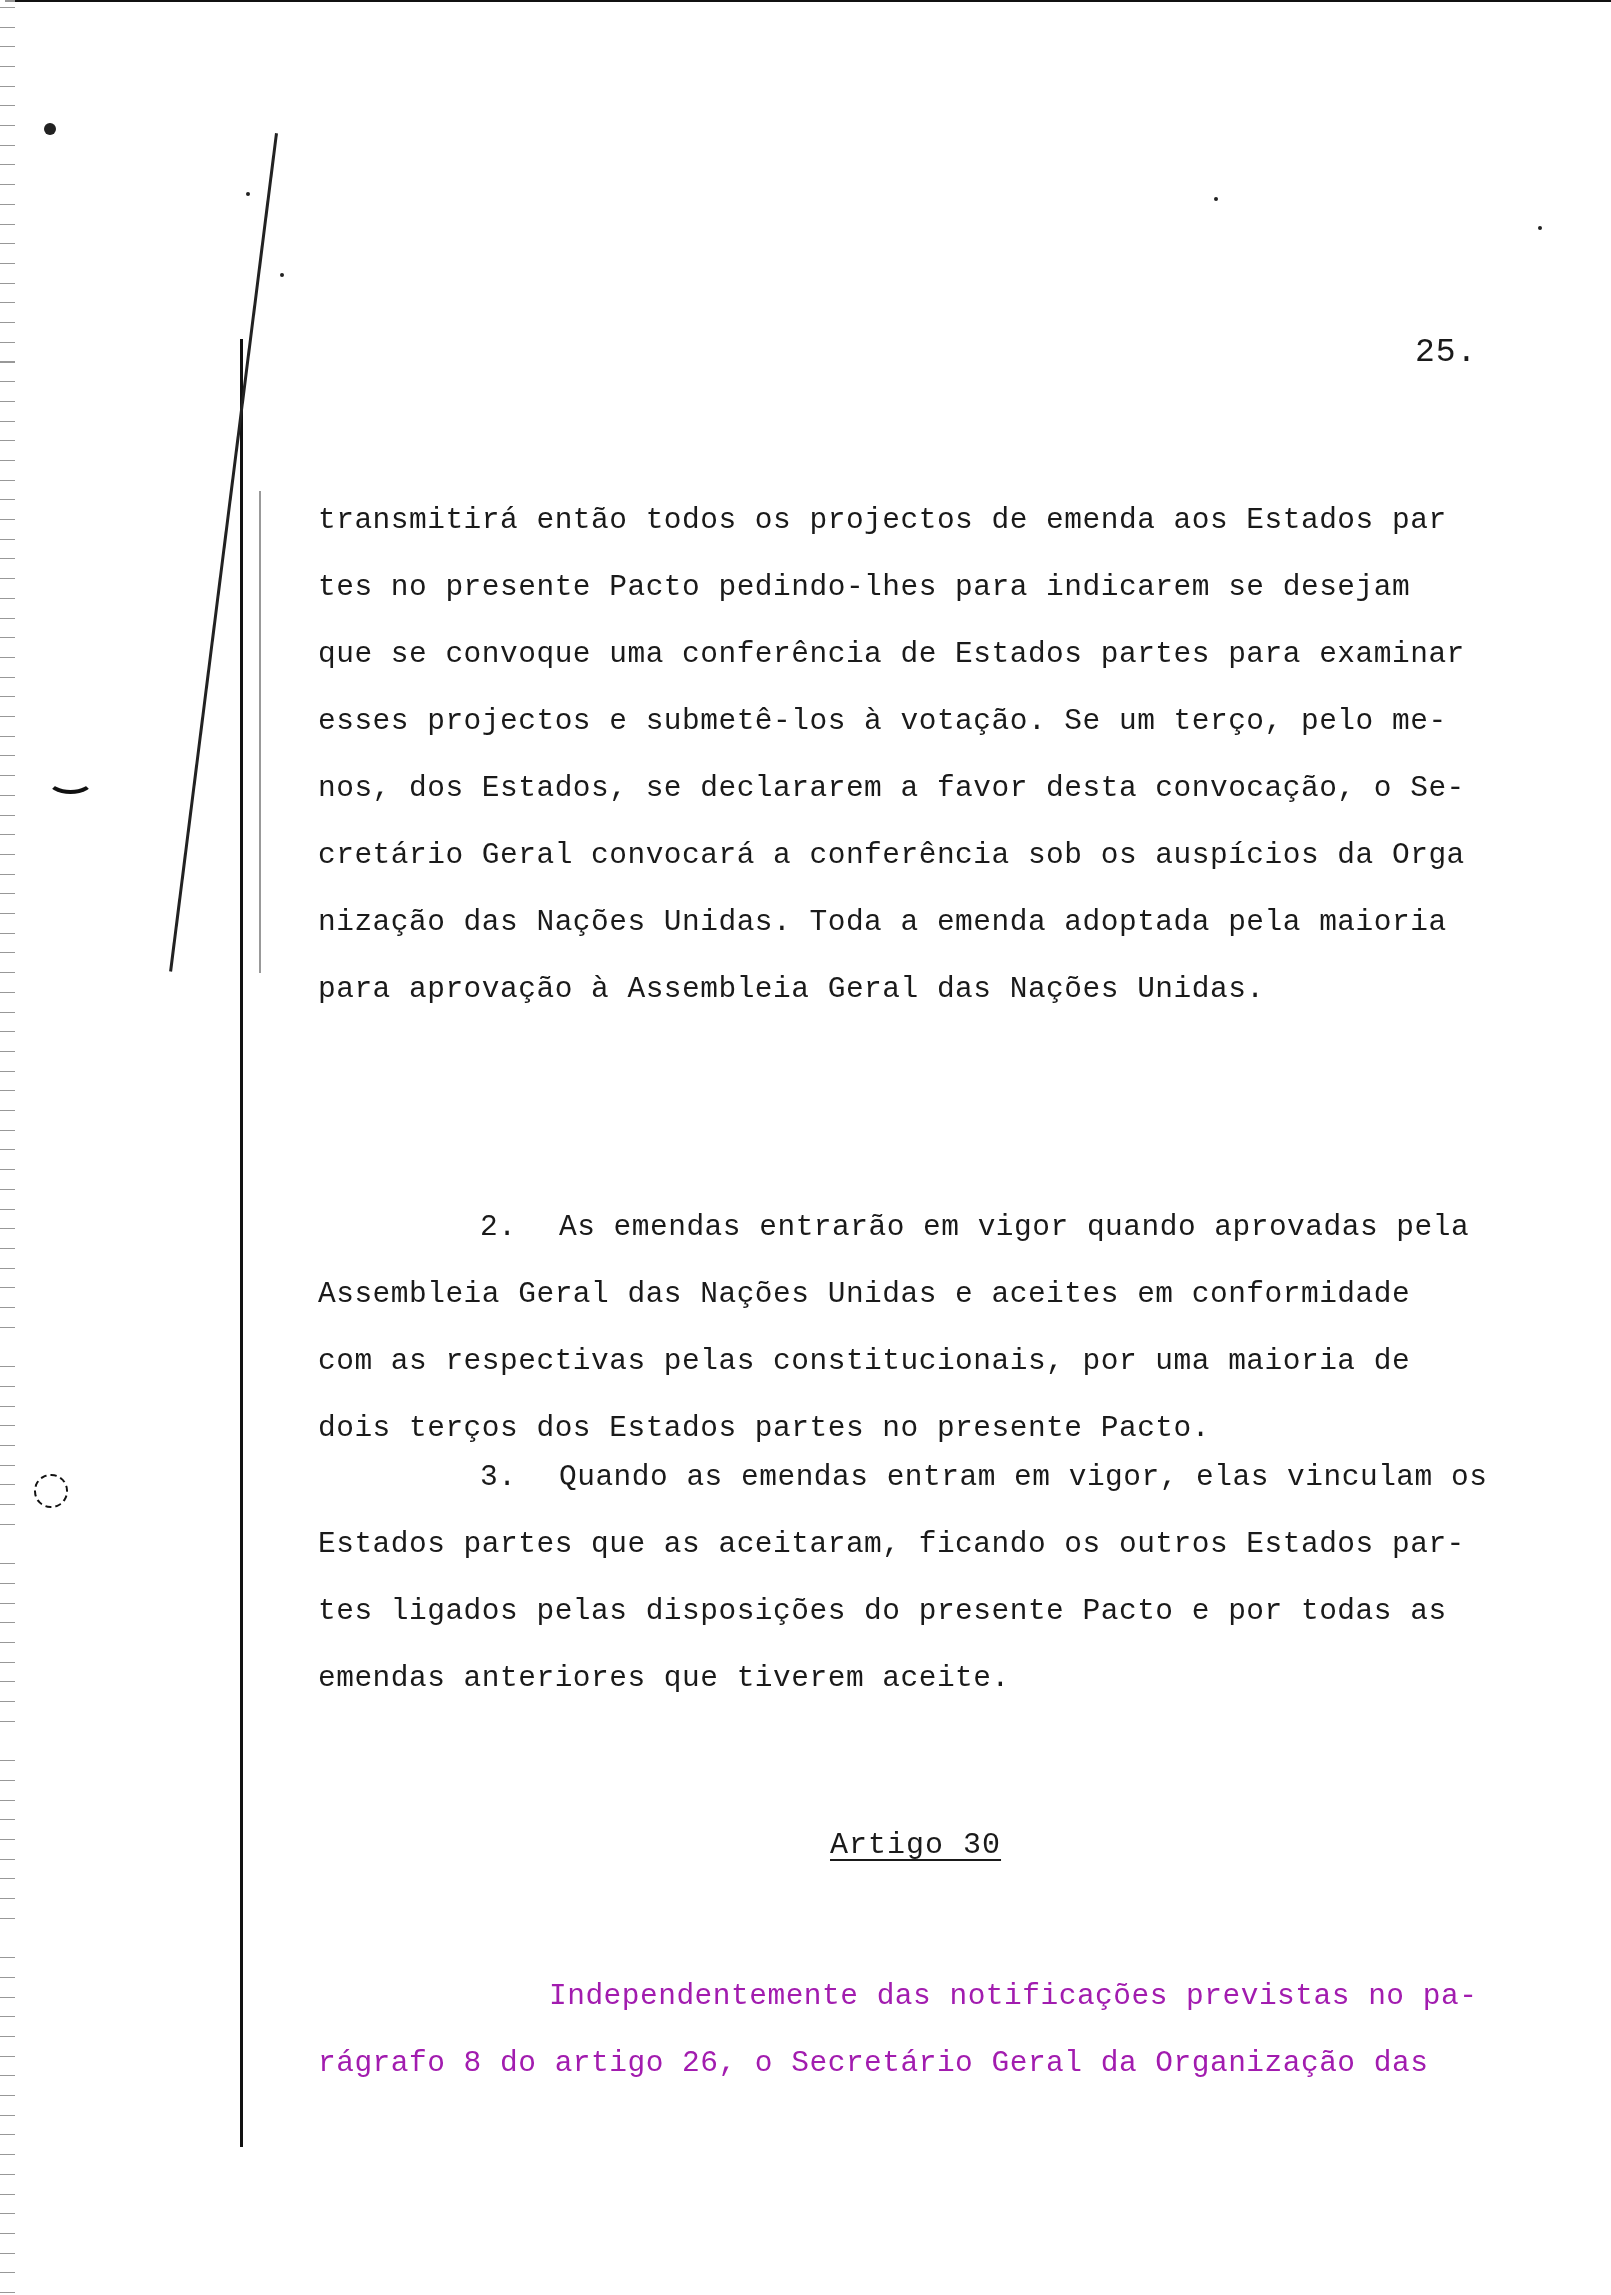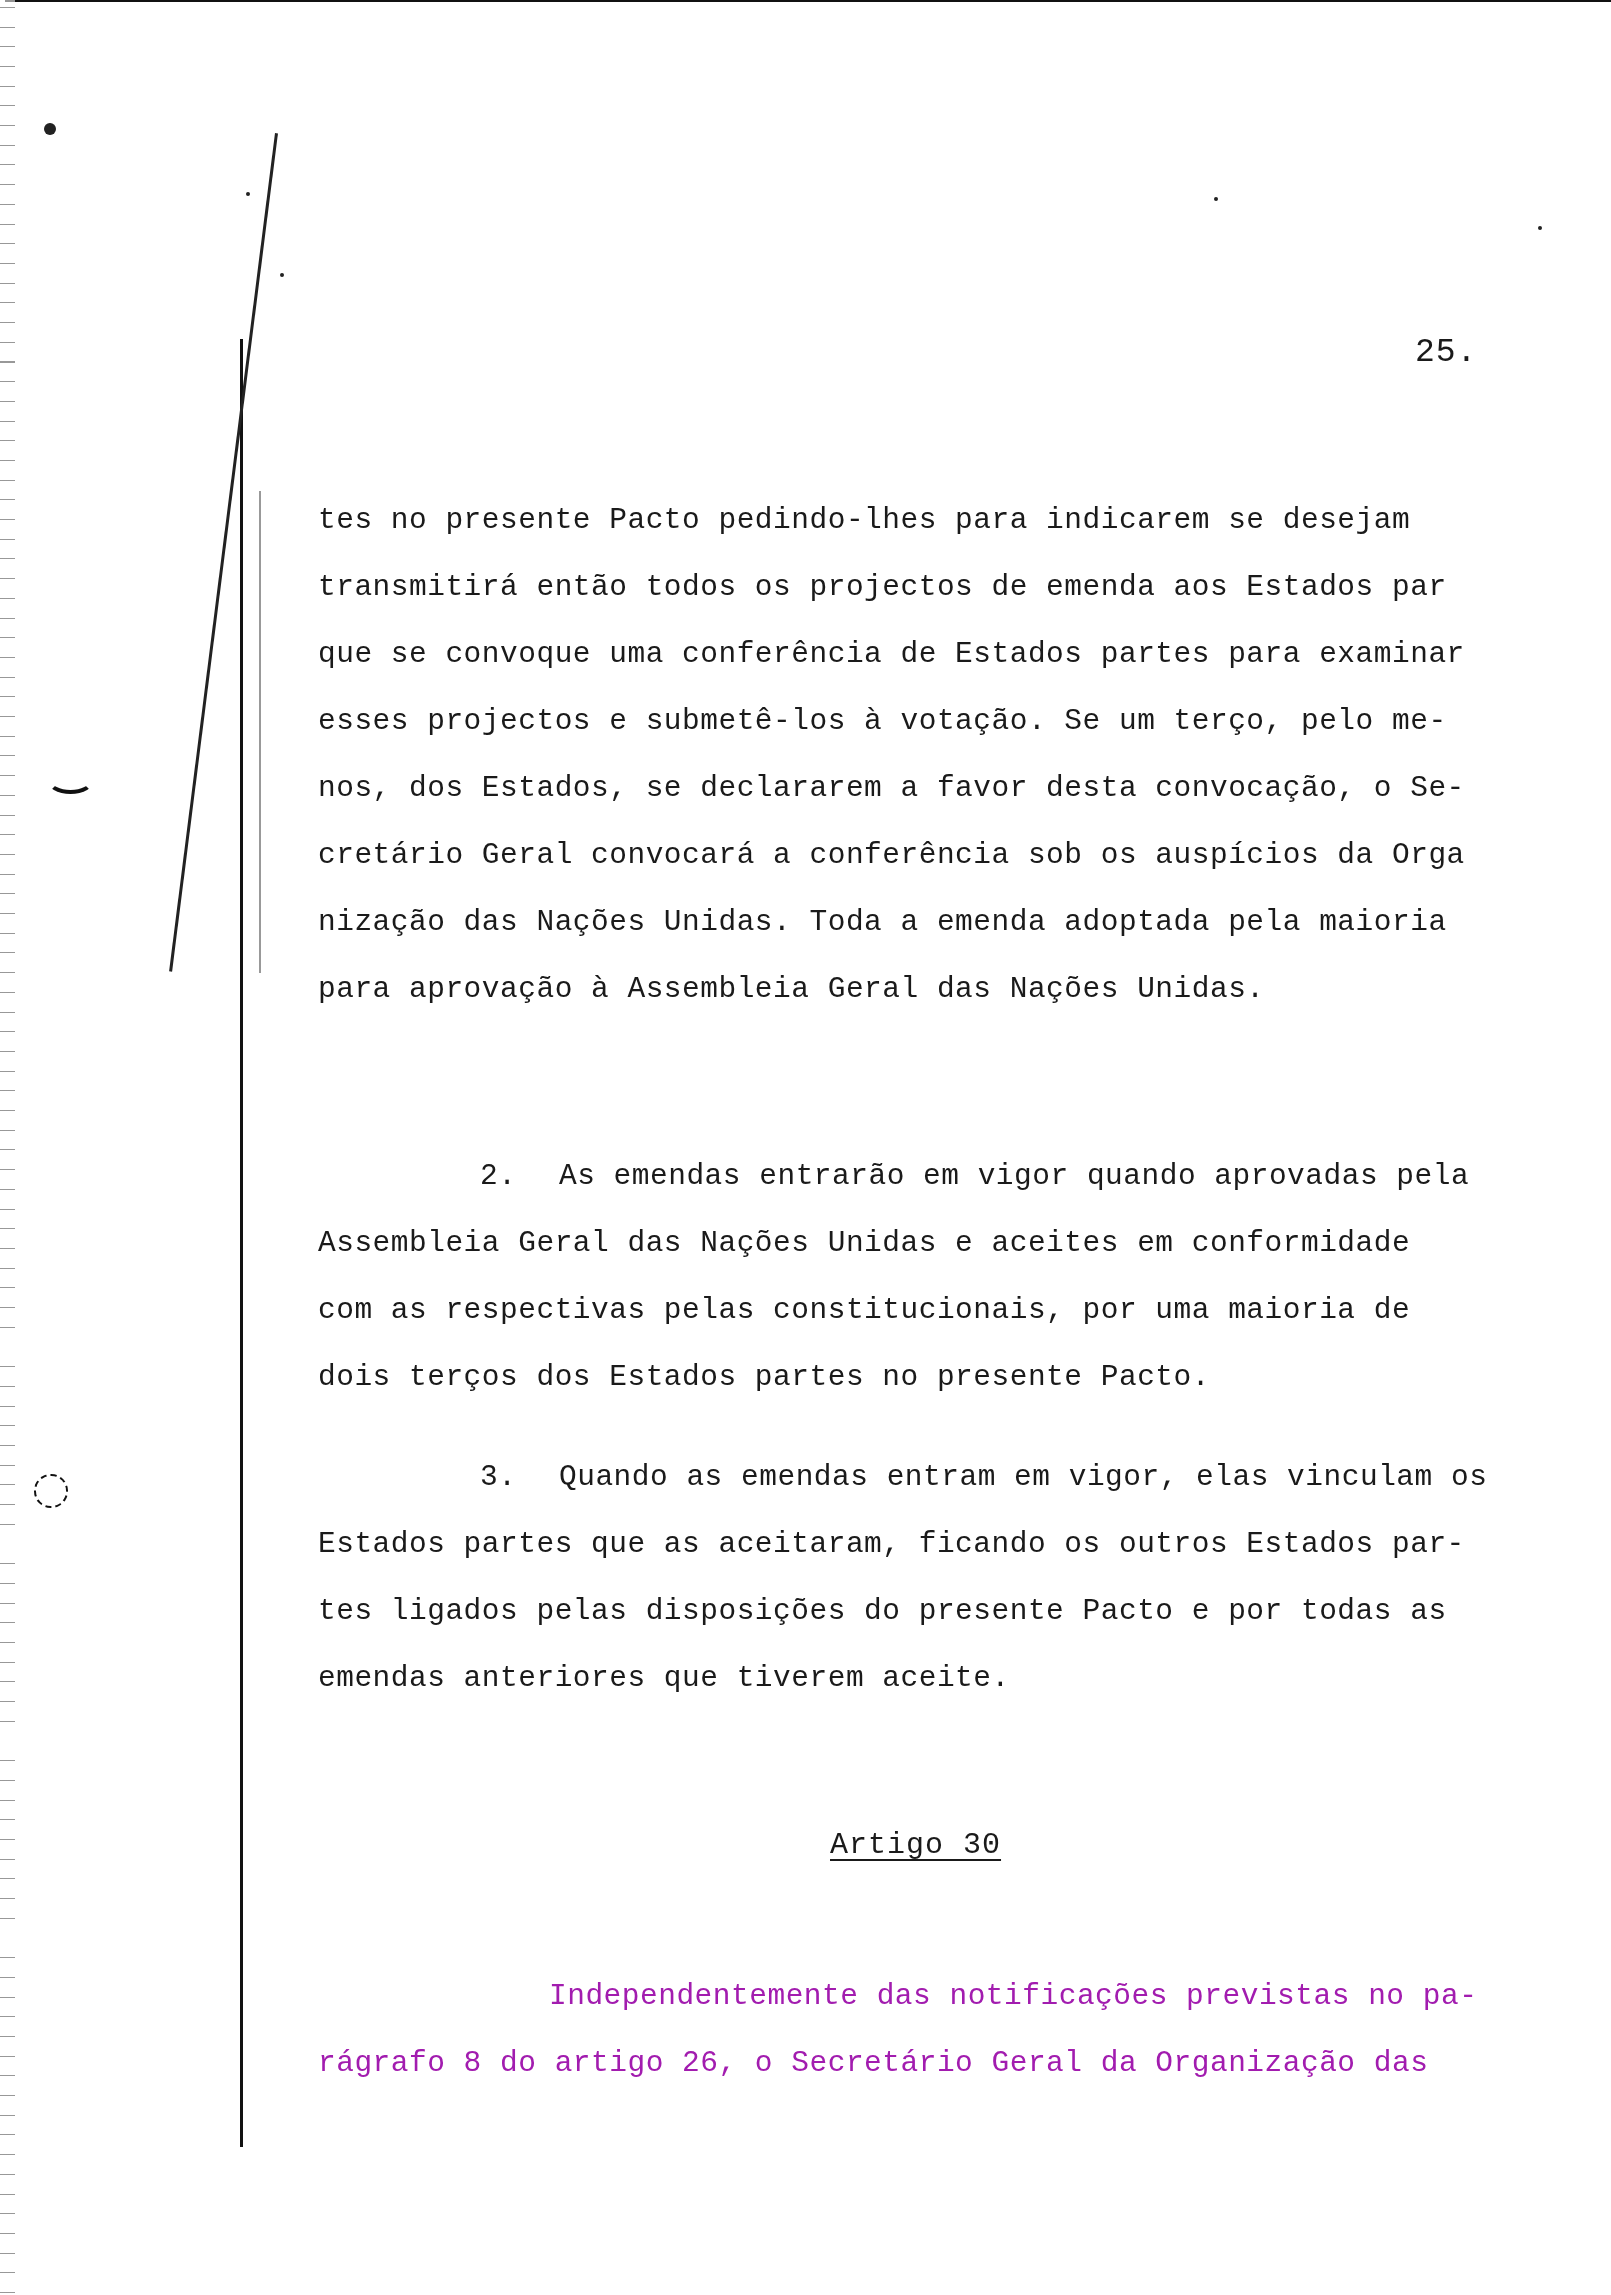--- a/index.html
+++ b/index.html
@@ -145,31 +145,31 @@
 
 <div class="speck" style="left:44px;top:123px;width:11.8px;height:11.8px;"></div>
 <div class="speck" style="left:246px;top:192px;"></div>
 <div class="speck" style="left:280px;top:273px;"></div>
 <div class="speck" style="left:1538px;top:226px;"></div>
 <div class="speck" style="left:1214px;top:197px;"></div>
 
 <div class="page-number">25.</div>
 
 <div class="text-block" style="top:487px;">
+  <span class="line">transmitirá então todos os projectos de emenda aos Estados par</span>
   <span class="line">tes no presente Pacto pedindo-lhes para indicarem se desejam</span>
-  <span class="line">transmitirá então todos os projectos de emenda aos Estados par</span>
   <span class="line">que se convoque uma conferência de Estados partes para examinar</span>
   <span class="line">esses projectos e submetê-los à votação. Se um terço, pelo me-</span>
   <span class="line">nos, dos Estados, se declararem a favor desta convocação, o Se-</span>
   <span class="line">cretário Geral convocará a conferência sob os auspícios da Orga</span>
   <span class="line">nização das Nações Unidas. Toda a emenda adoptada pela maioria</span>
   <span class="line">para aprovação à Assembleia Geral das Nações Unidas.</span>
 </div>
 
-<div class="text-block" style="top:1143px;">
+<div class="text-block" style="top:1194px;">
   <span class="line indent">
     <span class="para-num">2.</span><span>As emendas entrarão em vigor quando aprovadas pela</span>
   </span>
   <span class="line">Assembleia Geral das Nações Unidas e aceites em conformidade</span>
   <span class="line">com as respectivas pelas constitucionais, por uma maioria de</span>
   <span class="line">dois terços dos Estados partes no presente Pacto.</span>
 </div>
 
 <div class="text-block" style="top:1444px;">
   <span class="line indent">

